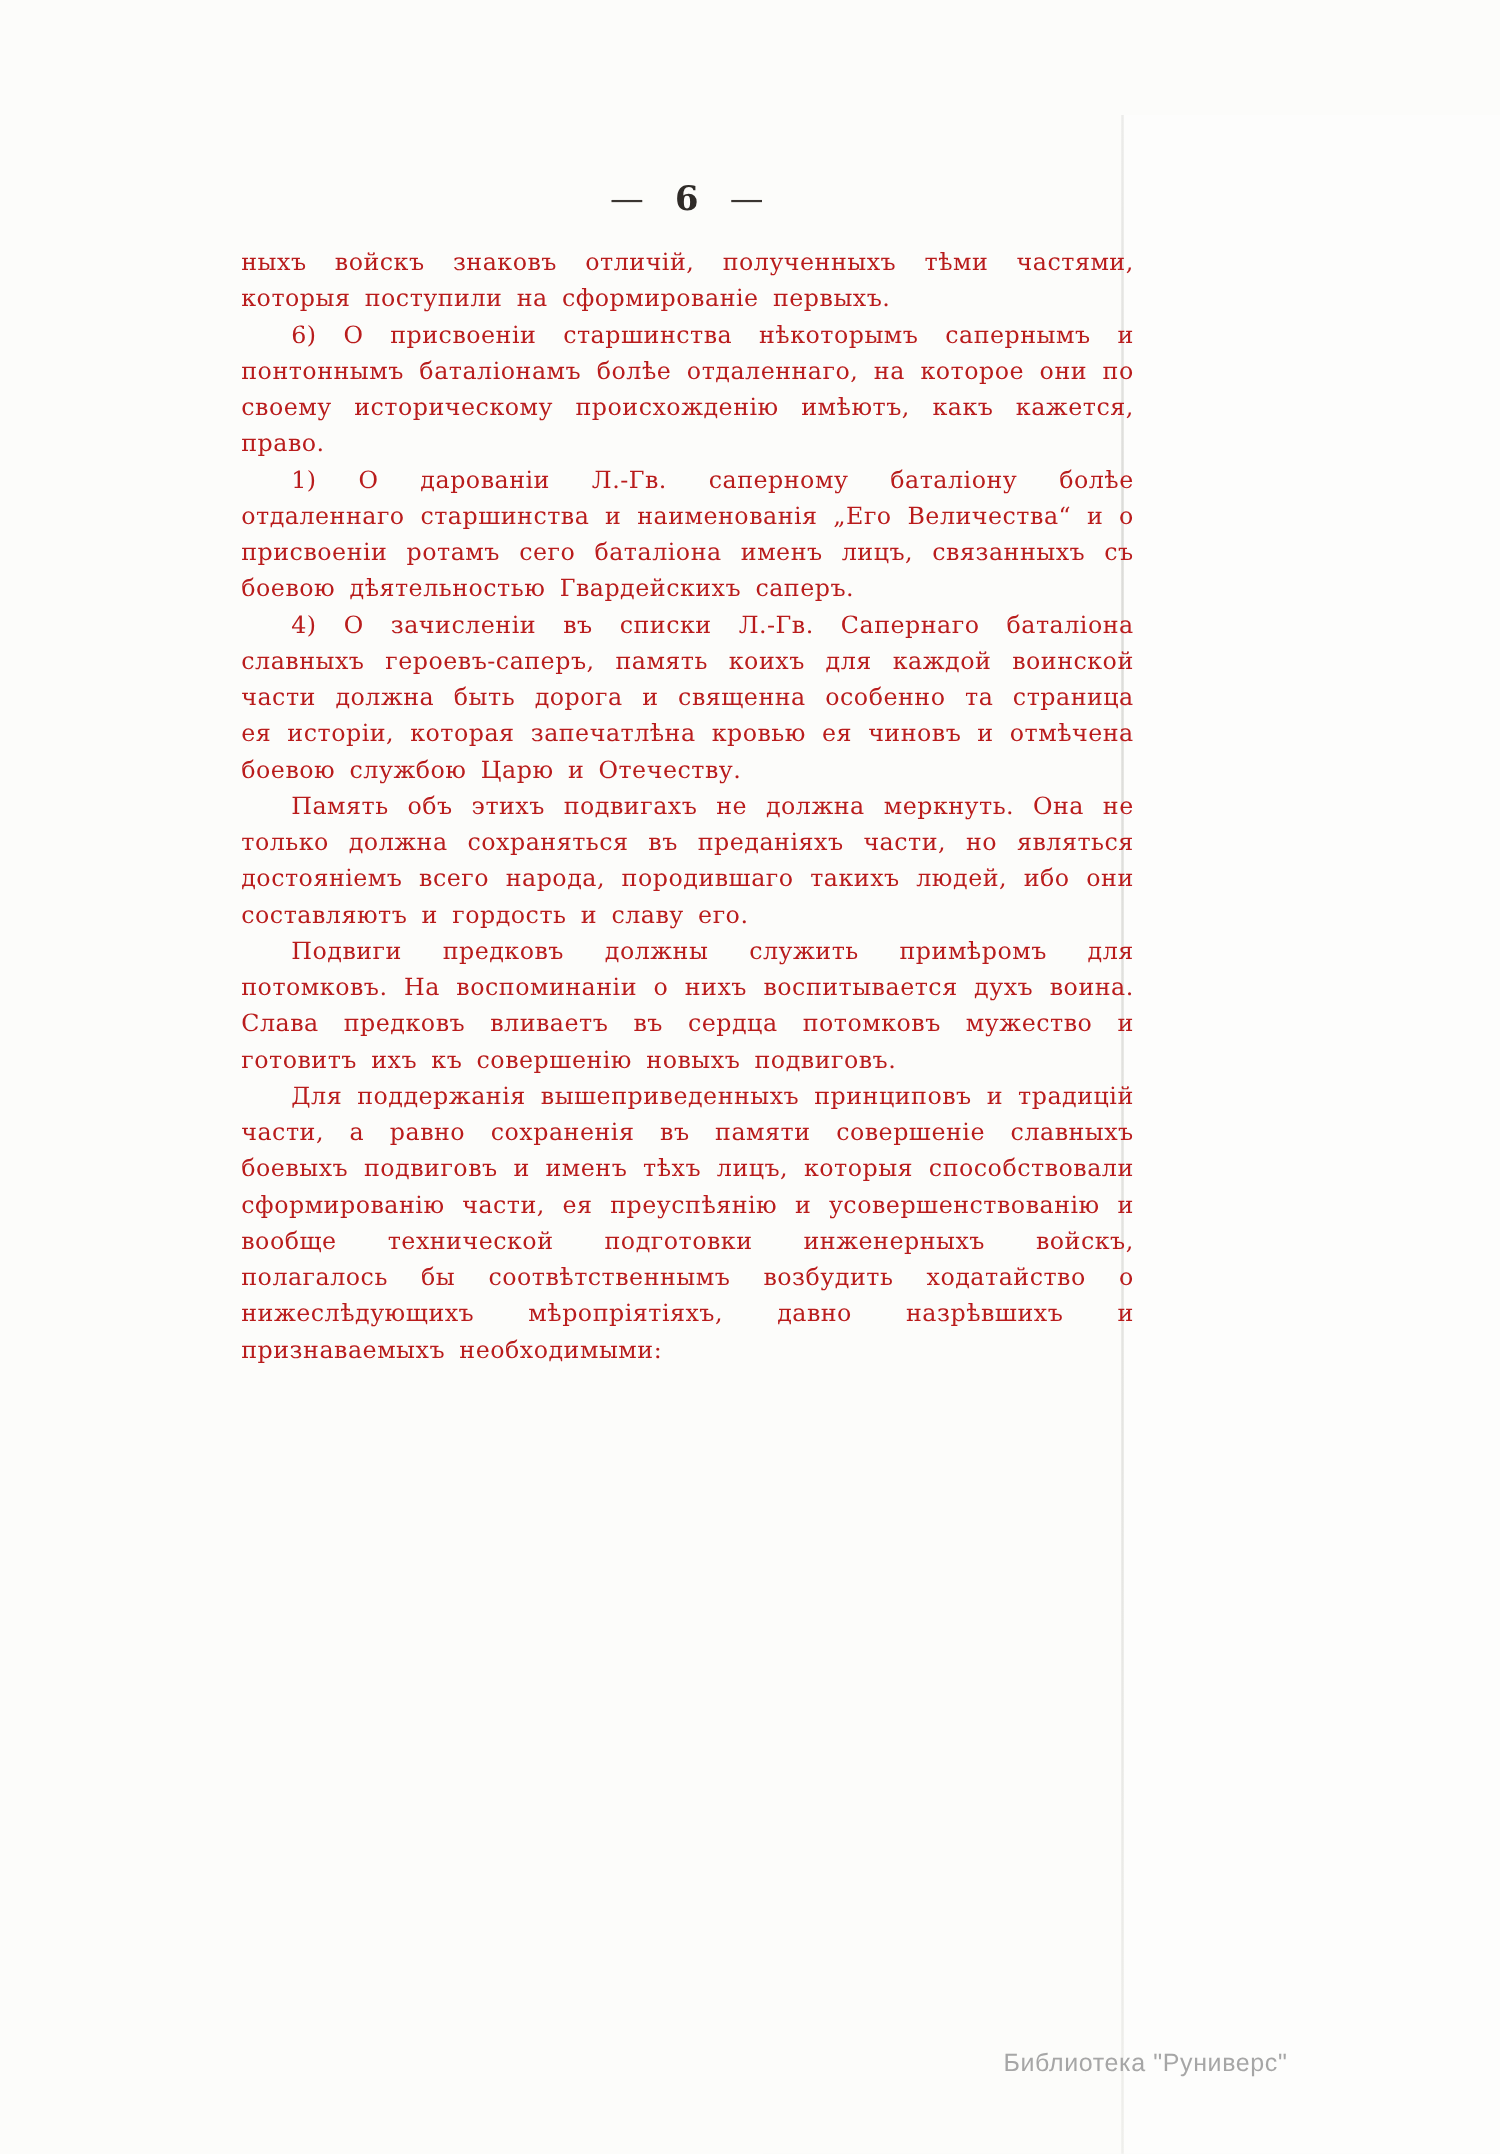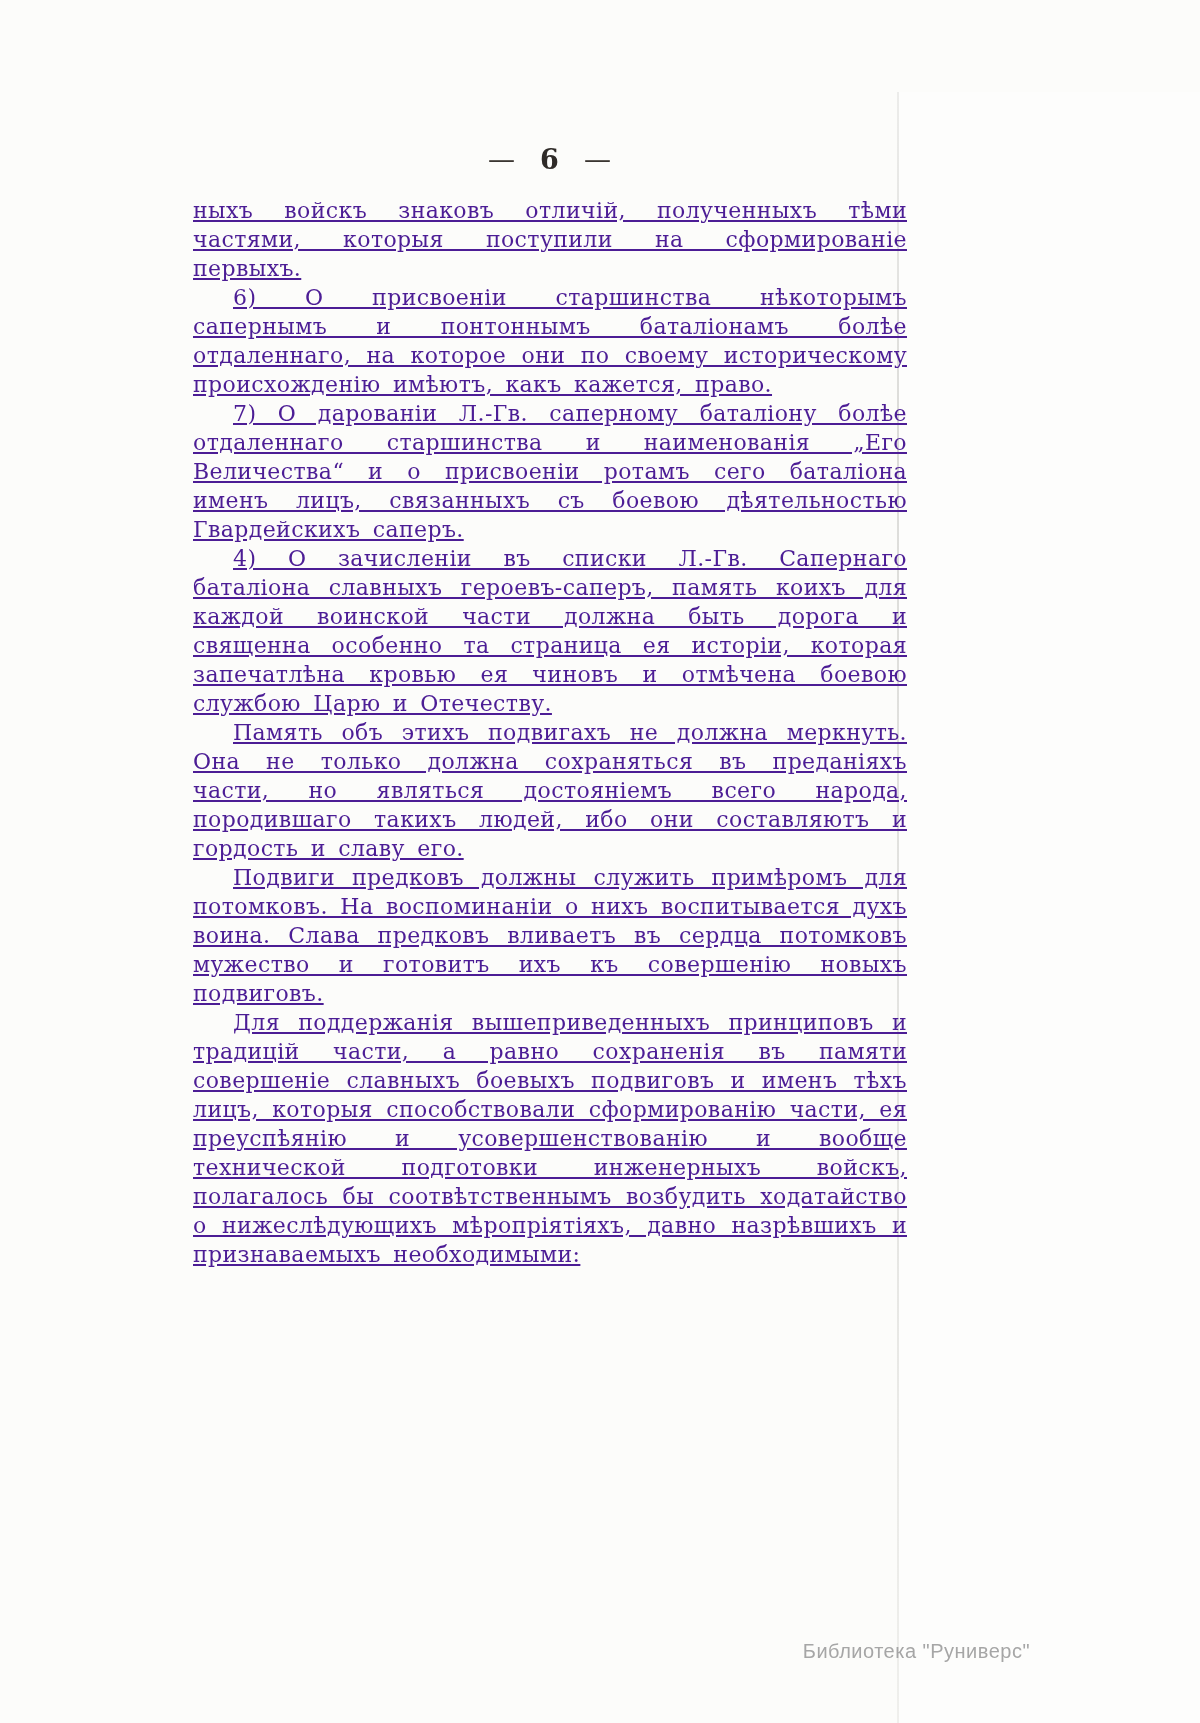--- a/index.html
+++ b/index.html
@@ -51,27 +51,26 @@
     color: #3a3531;
   }
   .header .pagenum {
     font-weight: bold;
   }
   .textblock {
     position: absolute;
     top: 196px;
     left: 193px;
     width: 714px;
-    font-size: 22px;
+    font-size: 19px;
     line-height: 29px;
-    color: #4c1d95;
+    color: #b91c1c;
     text-align: justify;
     word-spacing: 5px;
     letter-spacing: 0.4px;
-    text-decoration: underline;
   }
   .textblock p {
     margin: 0;
   }
   .textblock p.indent {
     text-indent: 40px;
   }
   .watermark {
     position: absolute;
     right: 170px;
@@ -90,21 +89,21 @@
   <div class="page-edge-shade"></div>
   <div class="page-edge"></div>
 
   <div class="header">
     <span class="dash">—</span><span class="pagenum">6</span><span class="dash">—</span>
   </div>
 
   <div class="textblock">
     <p>ныхъ войскъ знаковъ отличій, полученныхъ тѣми частями, которыя поступили на сформированіе первыхъ.</p>
     <p class="indent">6) О присвоеніи старшинства нѣкоторымъ сапернымъ и понтоннымъ баталіонамъ болѣе отдаленнаго, на которое они по своему историческому происхожденію имѣютъ, какъ кажется, право.</p>
-    <p class="indent">7) О дарованіи Л.-Гв. саперному баталіону болѣе отдаленнаго старшинства и наименованія „Его Величества“ и о присвоеніи ротамъ сего баталіона именъ лицъ, связанныхъ съ боевою дѣятельностью Гвардейскихъ саперъ.</p>
+    <p class="indent">1) О дарованіи Л.-Гв. саперному баталіону болѣе отдаленнаго старшинства и наименованія „Его Величества“ и о присвоеніи ротамъ сего баталіона именъ лицъ, связанныхъ съ боевою дѣятельностью Гвардейскихъ саперъ.</p>
     <p class="indent">4) О зачисленіи въ списки Л.-Гв. Сапернаго баталіона славныхъ героевъ-саперъ, память коихъ для каждой воинской части должна быть дорога и священна особенно та страница ея исторіи, которая запечатлѣна кровью ея чиновъ и отмѣчена боевою службою Царю и Отечеству.</p>
     <p class="indent">Память объ этихъ подвигахъ не должна меркнуть. Она не только должна сохраняться въ преданіяхъ части, но являться достояніемъ всего народа, породившаго такихъ людей, ибо они составляютъ и гордость и славу его.</p>
     <p class="indent">Подвиги предковъ должны служить примѣромъ для потомковъ. На воспоминаніи о нихъ воспитывается духъ воина. Слава предковъ вливаетъ въ сердца потомковъ мужество и готовитъ ихъ къ совершенію новыхъ подвиговъ.</p>
     <p class="indent">Для поддержанія вышеприведенныхъ принциповъ и традицій части, а равно сохраненія въ памяти совершеніе славныхъ боевыхъ подвиговъ и именъ тѣхъ лицъ, которыя способствовали сформированію части, ея преуспѣянію и усовершенствованію и вообще технической подготовки инженерныхъ войскъ, полагалось бы соотвѣтственнымъ возбудить ходатайство о нижеслѣдующихъ мѣропріятіяхъ, давно назрѣвшихъ и признаваемыхъ необходимыми:</p>
   </div>
 
   <div class="watermark">Библиотека "Руниверс"</div>
 
 </div>
 

